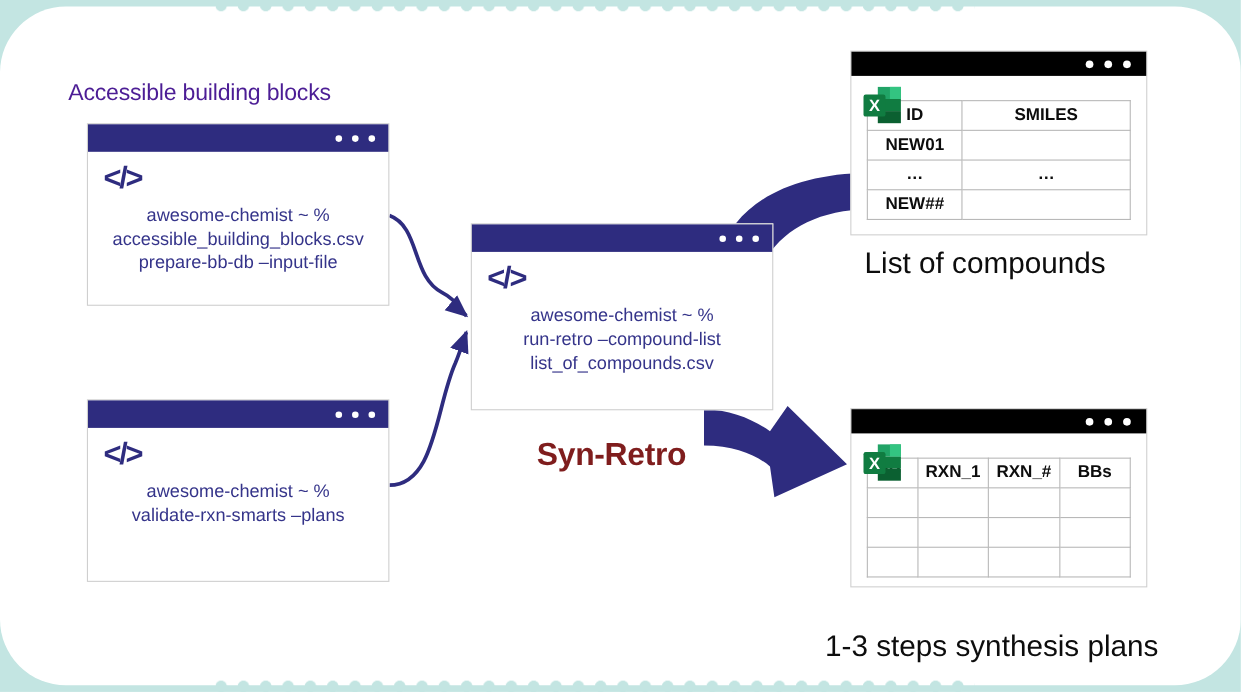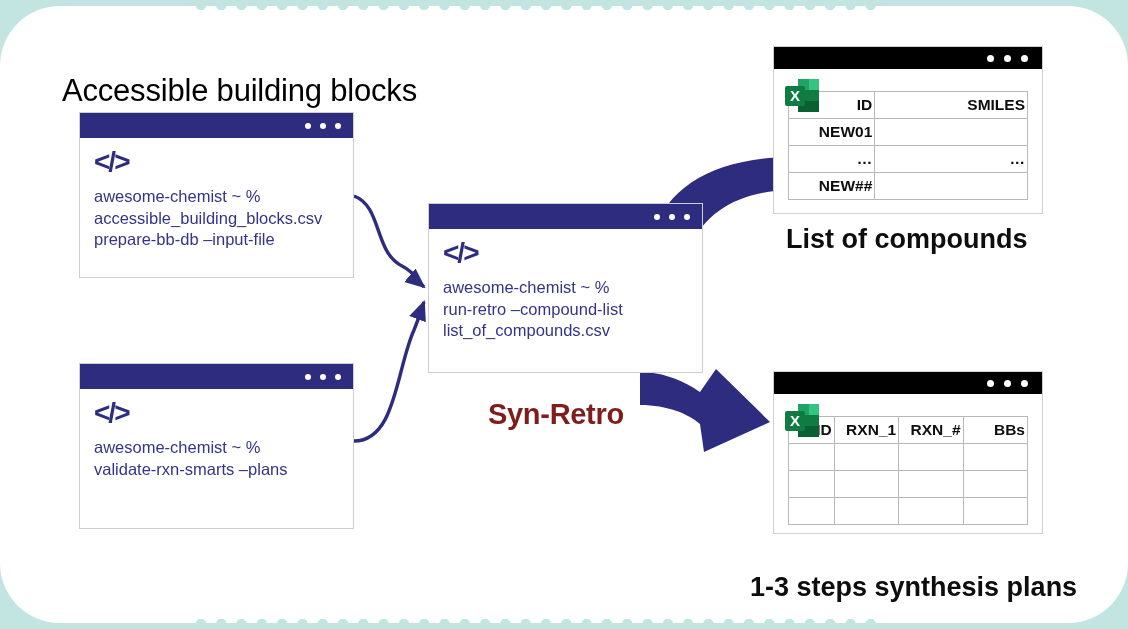--- a/index.html
+++ b/index.html
@@ -32,34 +32,34 @@
     border-radius:60px;
     box-sizing:border-box;
     z-index:1;
   }
 
   .stage{position:absolute;inset:0;z-index:2;}
 
   
   .heading{
     position:absolute;
-    color:#000000;
-    font-size:31px;
+    color:#4c1d95;
+    font-size:21px;
     font-weight:400;
     white-space:nowrap;
     letter-spacing:-0.2px;
   }
   #heading-bb{left:62px;top:73px;}
   #heading-rxn{left:74px;top:314px;}
 
   .caption{
     position:absolute;
     color:#0d0d0d;
     font-size:27px;
-    font-weight:700;
+    font-weight:400;
     white-space:nowrap;
   }
   #caption-compounds{left:786px;top:224px;}
   #caption-plans{left:750px;top:552px;margin-top:20px;}
 
   .brand-label{
     position:absolute;
     left:488px;top:398px;
     color:#7f1d1d;
     font-size:29px;
@@ -97,20 +97,21 @@
     letter-spacing:-2px;
     line-height:1;
     margin-bottom:10px;
     font-family:"Liberation Sans", sans-serif;
   }
   .term-line{
     color:#35348a;
     font-size:16.5px;
     line-height:1.31;
     white-space:nowrap;
+    text-align:center;
   }
 
   #term-bb{left:79px;top:112px;width:275px;height:166px;}
   #term-rxn{left:79px;top:363px;width:275px;height:166px;}
   #term-center{left:428px;top:203px;width:275px;height:170px;}
 
   
   .sheet{
     position:absolute;
     background:#ffffff;
@@ -138,21 +139,21 @@
   table.grid{
     border-collapse:collapse;
     width:100%;
     margin-top:22px;
     table-layout:fixed;
   }
   table.grid th, table.grid td{
     border:1px solid #b8b8b8;
     font-size:15.5px;
     height:26px;
-    text-align:right;
+    text-align:center;
     color:#0d0d0d;
     padding:0 2px;
     overflow:hidden;
   }
   table.grid th{font-weight:bold;}
   table.grid td{font-weight:700;}
 
   #sheet-compounds{left:773px;top:46px;width:270px;height:168px;}
   #sheet-plans{left:773px;top:371px;width:270px;height:163px;}
   #sheet-compounds table.grid th:nth-child(1){width:34%;}

